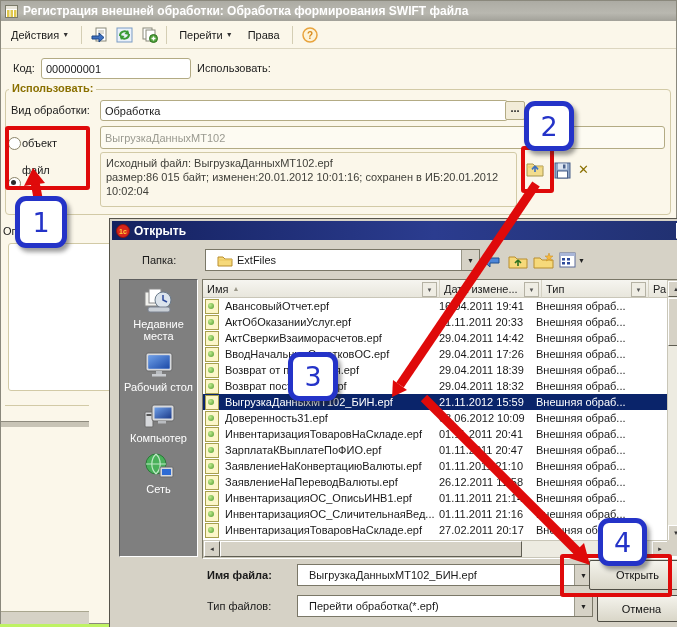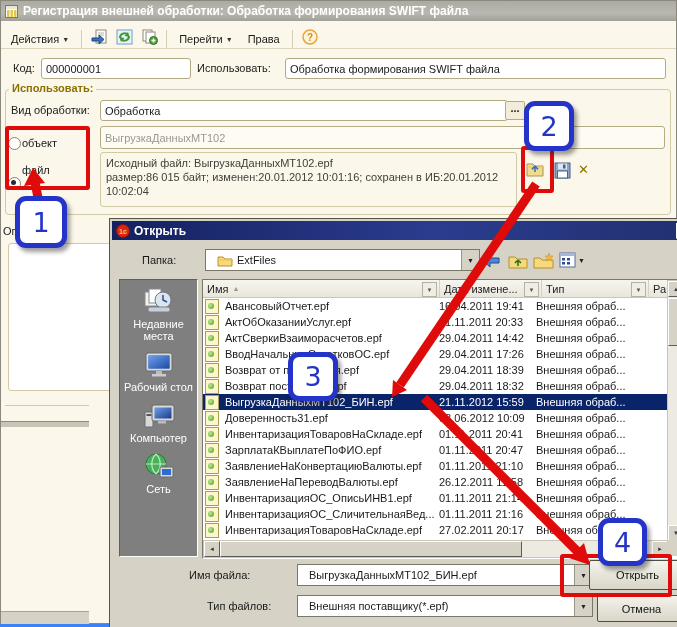--- a/index.html
+++ b/index.html
@@ -1,23 +1,23 @@
 <!DOCTYPE html>
 <html><head>
 <meta charset="utf-8">
 <style>
   html,body{margin:0;padding:0;}
-  .screen{position:relative;width:677px;height:627px;background:#3b82f6;overflow:hidden;
+  .screen{position:relative;width:677px;height:627px;background:#bef264;overflow:hidden;
           font-family:"Liberation Sans","DejaVu Sans",sans-serif;font-size:11px;color:#1a1a1a;}
   .abs{position:absolute;}
   
   .main-window{left:0;top:2;width:675px;height:622px;background:#FBF7EA;border:1px solid #8A887C;}
   .mw-title{left:0;top:0;right:0;height:20px;background:linear-gradient(#ACABA3,#B9B8B0 60%,#A2A199);
             display:flex;align-items:center;padding-left:4px;gap:5px;color:#fff;font-weight:bold;font-size:12px;}
-  .mw-toolbar{left:0;top:20px;right:0;height:27px;display:flex;align-items:flex-end;padding-left:4px;gap:3px;
+  .mw-toolbar{left:0;top:20px;right:0;height:27px;display:flex;align-items:center;padding-left:4px;gap:3px;
               border-bottom:1px solid #DCD6C0;background:#FBF7EA;}
   .tb-btn{padding:2px 5px;border:1px solid transparent;border-radius:2px;display:flex;align-items:center;gap:3px;}
   .tb-sep{width:1px;height:18px;background:#D4CEB4;margin:0 3px;}
   .icon-btn{width:22px;height:22px;display:flex;align-items:center;justify-content:center;}
   .drop-arrow{font-size:7px;color:#333;line-height:1;}
   .fld-label{color:#1a1a1a;}
   .inp{background:#fff;border:1px solid #B3AB84;border-radius:3px;padding:2px 4px;display:flex;align-items:center;}
   .groupbox{border:1px solid #D2CAA6;border-radius:4px;}
   .group-label{background:#FBF7EA;padding:0 3px;font-weight:bold;color:#8A7000;}
   .radio{width:11px;height:11px;border:1px solid #8A8468;border-radius:50%;background:#fff;position:relative;}
@@ -132,23 +132,20 @@
             <text x="8" y="11.5" text-anchor="middle" font-size="10" font-weight="bold" fill="#D98C1F">?</text>
           </svg>
       </div>
     </div>
 
     <span class="abs fld-label" style="left:12px;top:61px;">Код:</span>
     <div class="abs inp" style="left:40px;top:57px;width:140px;height:15px;">
       <span>000000001</span>
     </div>
     <span class="abs fld-label" style="left:196px;top:61px;">Использовать:</span>
-    <div class="abs inp" style="left:284px;top:57px;width:371px;height:15px;">
-      <span>Обработка формирования SWIFT файла</span>
-    </div>
 
     <div class="abs groupbox" style="left:4px;top:88px;width:664px;height:124px;"></div>
     <span class="abs group-label" style="left:8px;top:81px;">Использовать:</span>
 
     <span class="abs fld-label" style="left:10px;top:103px;">Вид обработки:</span>
     <div class="abs inp" style="left:99px;top:99px;width:398px;height:15px;">
       <span>Обработка</span>
     </div>
     <div class="abs more-btn" style="left:504px;top:100px;width:18px;height:17px;">...</div>
 
@@ -427,30 +424,30 @@
       </div>
 
       <div class="abs sb" style="left:0;top:260px;width:464px;height:16px;">
         <div class="sb-btn" style="left:0;top:0;width:14px;height:14px;">◄</div>
         <div class="sb-thumb" style="left:16px;top:0;width:300px;height:14px;"></div>
         <div class="sb-btn" style="right:0;top:0;width:14px;height:14px;">►</div>
       </div>
       <div class="abs" style="left:464px;top:260px;width:16px;height:16px;background:#D6D2C6;"></div>
     </div>
 
-    <span class="abs" style="left:79px;top:350px;">Имя файла:</span>
+    <span class="abs" style="left:97px;top:350px;font-weight:bold;">Имя файла:</span>
     <div class="abs combo" style="left:187px;top:345px;width:283px;height:20px;">
       <span>ВыгрузкаДанныхМТ102_БИН.epf</span>
       <div class="cb-btn">▼</div>
     </div>
     <div class="abs btn" style="left:479px;top:341px;width:95px;height:28px;">Открыть</div>
 
     <span class="abs" style="left:97px;top:381px;">Тип файлов:</span>
     <div class="abs combo" style="left:187px;top:376px;width:283px;height:20px;">
-      <span>Внешняя поставщику(*.epf)</span>
+      <span>Перейти обработка(*.epf)</span>
       <div class="cb-btn">▼</div>
     </div>
     <div class="abs btn" style="left:487px;top:376px;width:87px;height:25px;">Отмена</div>
 
     <div class="abs resize-grip"></div>
   </div>
 
   <div class="abs redrect" style="left:5px;top:126px;width:77px;height:56px;"></div>
   <div class="abs redrect" style="left:521px;top:146px;width:25px;height:39px;"></div>
   <div class="abs redrect" style="left:560px;top:554px;width:104px;height:35px;"></div>

